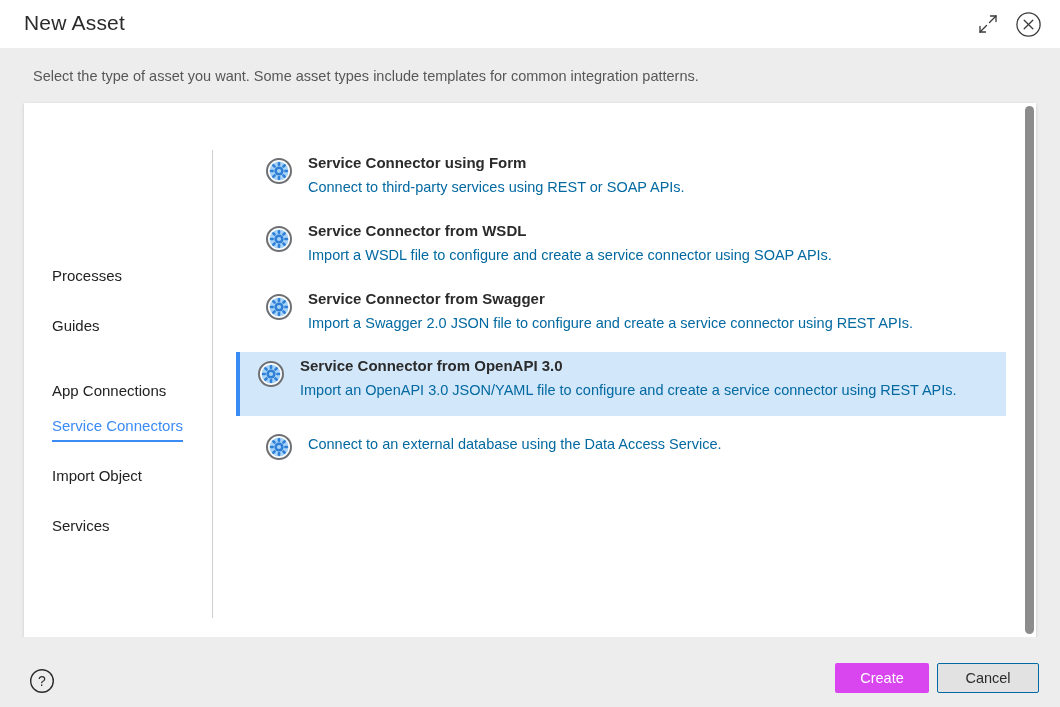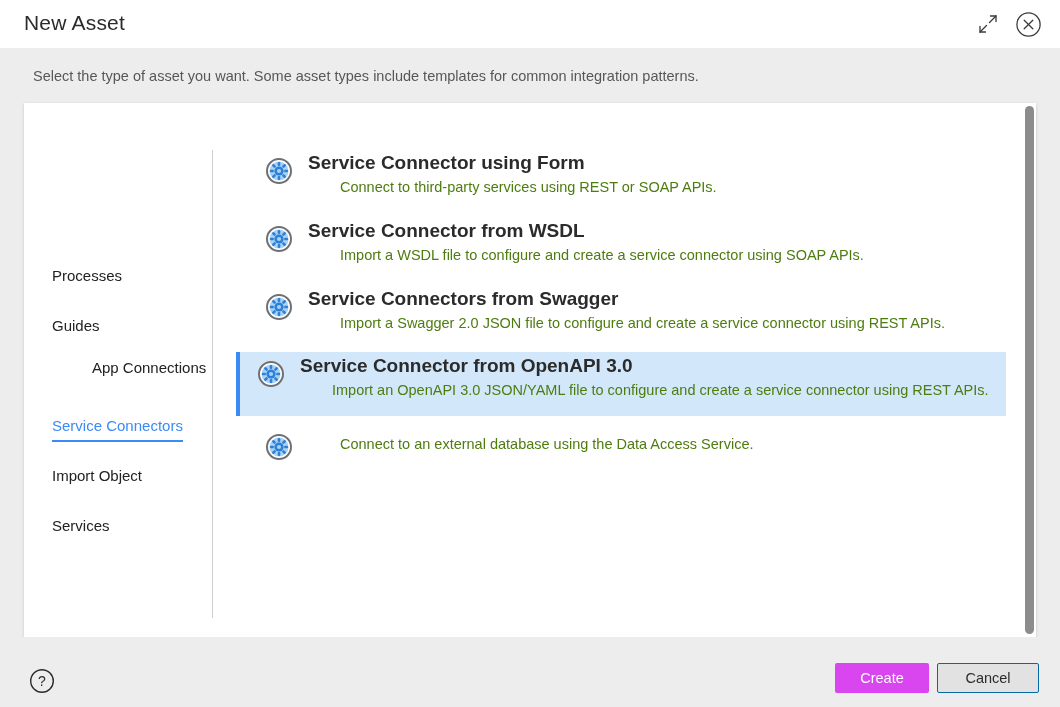--- a/index.html
+++ b/index.html
@@ -152,33 +152,32 @@
     width: 26px;
     height: 26px;
     margin-top: 5px;
     margin-right: 16px;
   }
   .asset-text {
     display: flex;
     flex-direction: column;
   }
   .asset-title {
-    font-size: 19px;
+    font-size: 15px;
     font-weight: bold;
     color: #2b2b2b;
     line-height: 19px;
     white-space: nowrap;
   }
   .asset-desc {
     font-size: 14.5px;
-    color: #4d7c0f;
+    color: #0369a1;
     line-height: 19px;
     margin-top: 6px;
     white-space: nowrap;
-    margin-left: 32px;
   }
 
   
   .scroll-track {
     position: absolute;
     right: 0;
     top: 0;
     width: 14px;
     height: 534px;
     background: transparent;
@@ -278,21 +277,21 @@
 
   <div class="content-panel">
 
     <div class="side-nav">
       <div class="side-item" style="top:164px;">
         <span>Processes</span>
       </div>
       <div class="side-item" style="top:214px;">
         <span>Guides</span>
       </div>
-      <div class="side-item" style="top:256px;margin-left:40px;">
+      <div class="side-item" style="top:279px;">
         <span>App Connections</span>
       </div>
       <div class="side-item selected" style="top:314px;">
         <span>Service Connectors</span>
       </div>
       <div class="side-item" style="top:364px;">
         <span>Import Object</span>
       </div>
       <div class="side-item" style="top:414px;">
         <span>Services</span>
@@ -366,21 +365,21 @@
               <rect x="18.1" y="11.7" width="4" height="2.6" rx="1"></rect>
               <rect x="11.7" y="3.9" width="2.6" height="4" rx="1" transform="rotate(45 13 13)"></rect>
               <rect x="11.7" y="18.1" width="2.6" height="4" rx="1" transform="rotate(45 13 13)"></rect>
               <rect x="3.9" y="11.7" width="4" height="2.6" rx="1" transform="rotate(45 13 13)"></rect>
               <rect x="18.1" y="11.7" width="4" height="2.6" rx="1" transform="rotate(45 13 13)"></rect>
             </g>
             <circle cx="13" cy="13" r="2.1" fill="#a7d3f7"></circle>
           </svg>
         </div>
         <div class="asset-text">
-          <div class="asset-title">Service Connectors from Swagger</div>
+          <div class="asset-title">Service Connector from Swagger</div>
           <div class="asset-desc">Import a Swagger 2.0 JSON file to configure and create a service connector using REST APIs.</div>
         </div>
       </div>
 
       <div class="asset-row selected" style="top:249px;width:770px;height:64px;">
         <div class="asset-icon">
           <svg width="26" height="26" viewBox="0 0 26 26">
             <circle cx="13" cy="13" r="12" fill="#ffffff" stroke="#6e7073" stroke-width="2"></circle>
             <circle cx="13" cy="13" r="9.5" fill="#a7d3f7"></circle>
             <g fill="#2f7fd6">

